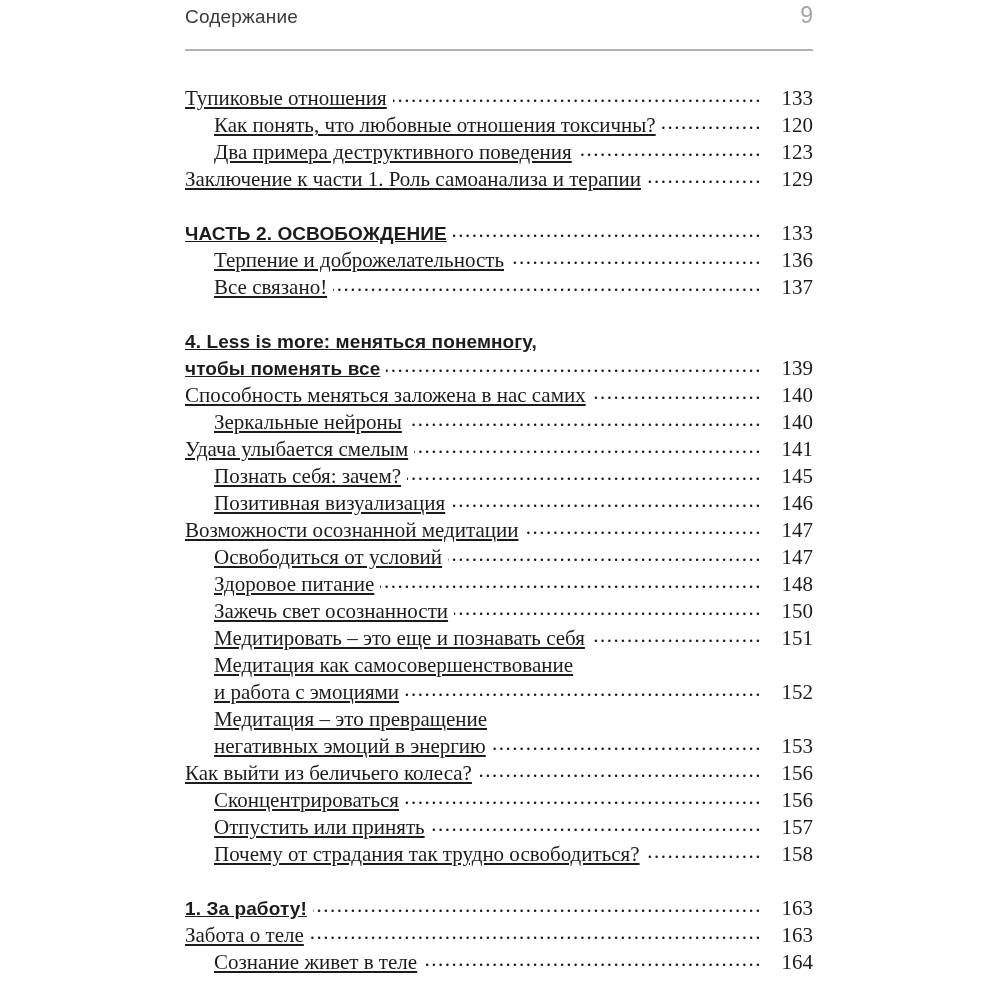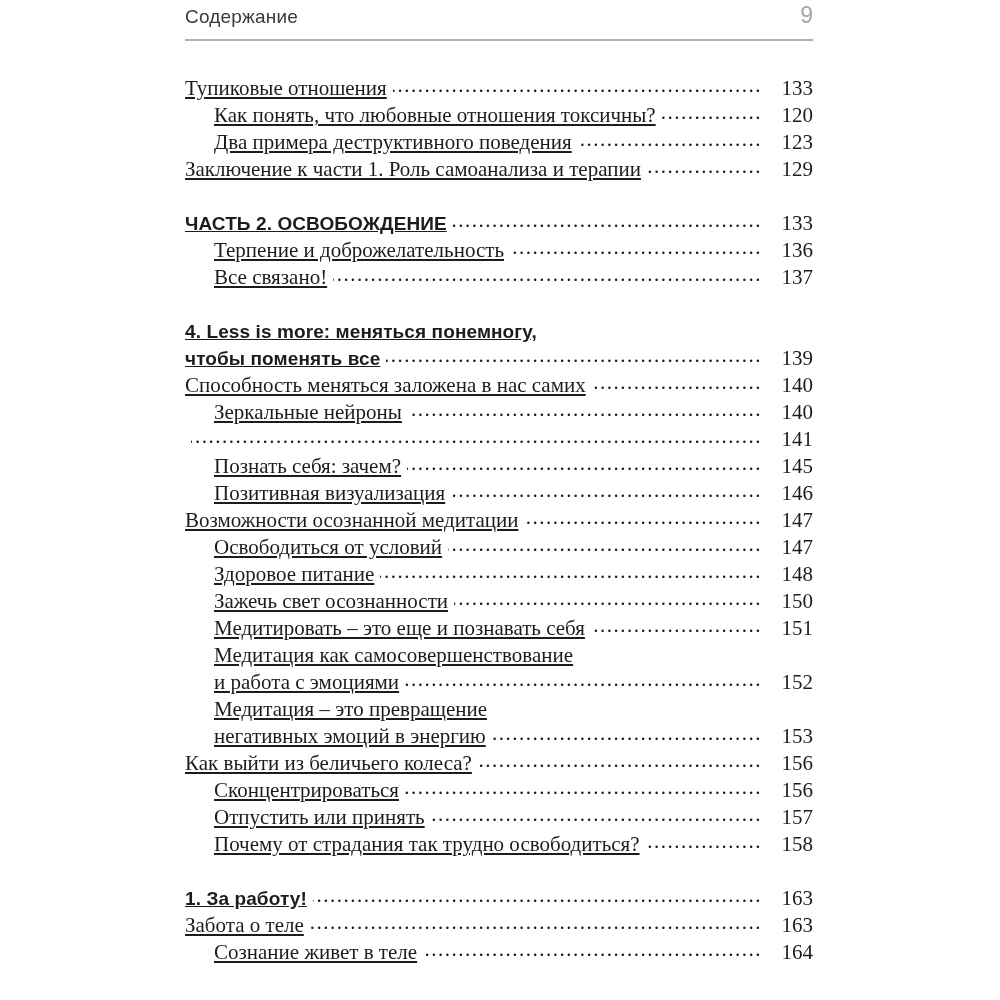--- a/index.html
+++ b/index.html
@@ -14,21 +14,21 @@
     position: absolute;
     left: 185px;
     top: 2px;
     width: 628px;
   }
   .header {
     display: flex;
     align-items: baseline;
     justify-content: space-between;
     border-bottom: 2px solid #b1b1b1;
-    padding-bottom: 10px;
+    padding-bottom: 20px;
   }
   .header .h-title {
     font-family: "Liberation Sans", sans-serif;
     font-size: 19px;
     color: #3a3a3a;
     letter-spacing: 0.2px;
   }
   .header .h-num {
     font-family: "Liberation Sans", sans-serif;
     font-size: 23px;
@@ -141,20 +141,21 @@
         <span class="t">Способность меняться заложена в нас самих</span>
         <span class="leader"></span>
         <span class="page">140</span>
       </div>
       <div class="row indent1">
         <span class="t">Зеркальные нейроны</span>
         <span class="leader"></span>
         <span class="page">140</span>
       </div>
       <div class="row">
+        <span class="t">Удача улыбается смелым</span>
         <span class="leader"></span>
         <span class="page">141</span>
       </div>
       <div class="row indent1">
         <span class="t">Познать себя: зачем?</span>
         <span class="leader"></span>
         <span class="page">145</span>
       </div>
       <div class="row indent1">
         <span class="t">Позитивная визуализация</span>

